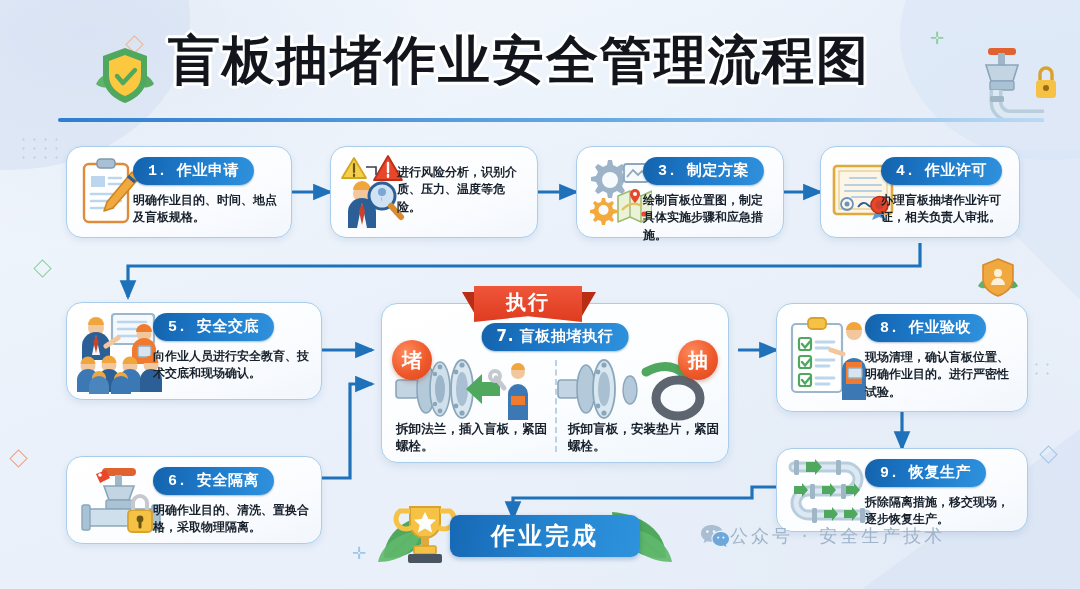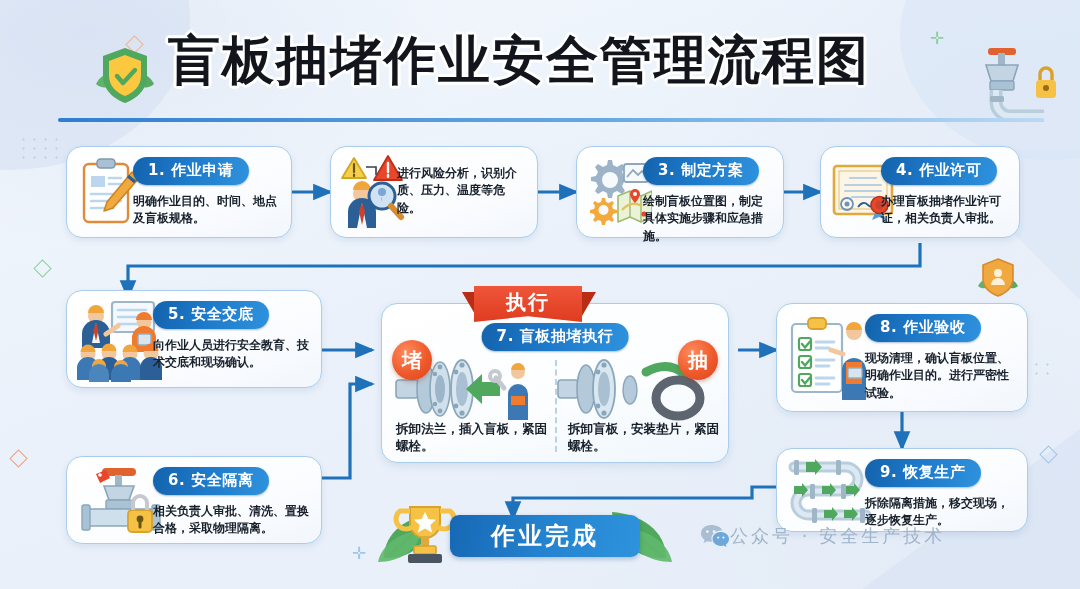--- a/index.html
+++ b/index.html
@@ -84,20 +84,21 @@
   .shield-badge { position: absolute; left: 92px; top: 44px; width: 66px; height: 64px; }
   .valve-art { position: absolute; left: 940px; top: 26px; width: 120px; height: 96px; }
 
   
   .card {
     position: absolute;
     background: linear-gradient(160deg, #ffffff 0%, #fcfdff 55%, #f2f7fd 100%);
     border: 1.6px solid #a9cdea;
     border-radius: 16px;
     box-shadow: 0 3px 7px rgba(44,90,145,0.10);
+    font-family: Liberation Mono, monospace;
   }
   .card-icon {
     position: absolute;
     left: 9px; top: 50%;
     transform: translateY(-50%);
   }
   .card-body {
     position: absolute;
     top: 10px; right: 10px;
   }
@@ -381,21 +382,21 @@
       <path d="M47 48 l-5 12 7-3 7 3 -5-12z" fill="#5b9bd5"></path>
       <circle cx="49.5" cy="45" r="8.5" fill="#e8472c" stroke="#bf3018" stroke-width="1.6"></circle>
       <circle cx="49.5" cy="45" r="4.2" fill="#c8432c"></circle>
     </svg>
     <div class="card-body" style="width:128px;">
       <span class="pill">4. 作业许可</span>
       <div class="desc">办理盲板抽堵作业许可证，相关负责人审批。</div>
     </div>
   </div>
 
-  <div class="card" style="left:66px;top:290px;width:256px;height:98px;">
+  <div class="card" style="left:66px;top:302px;width:256px;height:98px;">
     <svg class="card-icon" width="94" height="86" viewBox="0 0 94 86">
       <rect x="36" y="6" width="42" height="30" rx="3" fill="#f5f9fd" stroke="#9cb6cc" stroke-width="2.2"></rect>
       <g stroke="#bcd6ee" stroke-width="2.6" stroke-linecap="round">
         <path d="M42 14 h28"></path>
           <path d="M42 21 h28"></path>
           <path d="M42 28 h18"></path>
       </g>
       <circle cx="20" cy="20" r="8" fill="#f3c79e"></circle>
       <path d="M12 17 a8 8 0 0 1 16 0 z" fill="#f0a63c"></path>
       <path d="M6 52 v-14 a14 14 0 0 1 28 0 v14z" fill="#2b5f95"></path>
@@ -444,21 +445,21 @@
       <rect x="8" y="45" width="74" height="17" rx="2" fill="#cfe0ec" stroke="#8aa6ba" stroke-width="1.6"></rect>
       <rect x="6" y="41" width="8" height="25" rx="2" fill="#a9c3d6" stroke="#8aa6ba" stroke-width="1.4"></rect>
       <rect x="76" y="41" width="8" height="25" rx="2" fill="#a9c3d6" stroke="#8aa6ba" stroke-width="1.4"></rect>
       <rect x="52" y="46" width="24" height="22" rx="4" fill="#f5c245" stroke="#d9a22c" stroke-width="1.8"></rect>
       <path d="M57 46 v-7 a7 7 0 0 1 14 0 v7" stroke="#c5c9cf" stroke-width="4" fill="none"></path>
       <circle cx="64" cy="55" r="3.4" fill="#6a5510"></circle>
       <path d="M64 57 v6" stroke="#6a5510" stroke-width="3" stroke-linecap="round"></path>
     </svg>
     <div class="card-body" style="width:158px;">
       <span class="pill">6. 安全隔离</span>
-      <div class="desc">相关负责人审批、清洗、置换合格，采取物理隔离。</div>
+      <div class="desc">明确作业目的、清洗、置换合格，采取物理隔离。</div>
     </div>
   </div>
 
   <div class="ribbon-wingl"></div>
   <div class="ribbon-wingr"></div>
   <div class="ribbon">执行</div>
 
   <div class="exec-panel">
     <span class="pill exec-title">7. 盲板抽堵执行</span>
     <div class="round-badge badge-du">堵</div>

